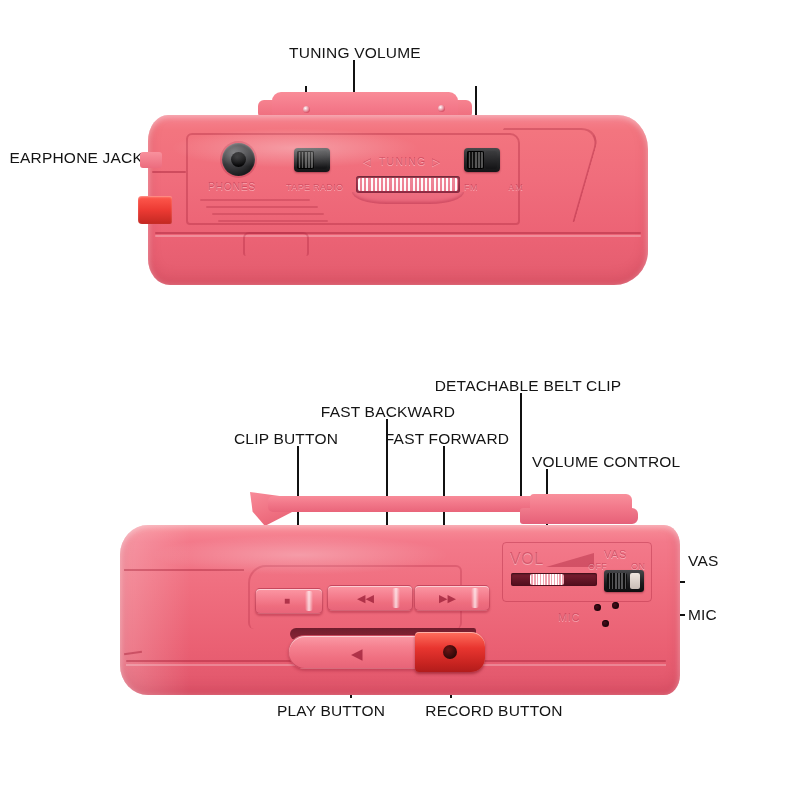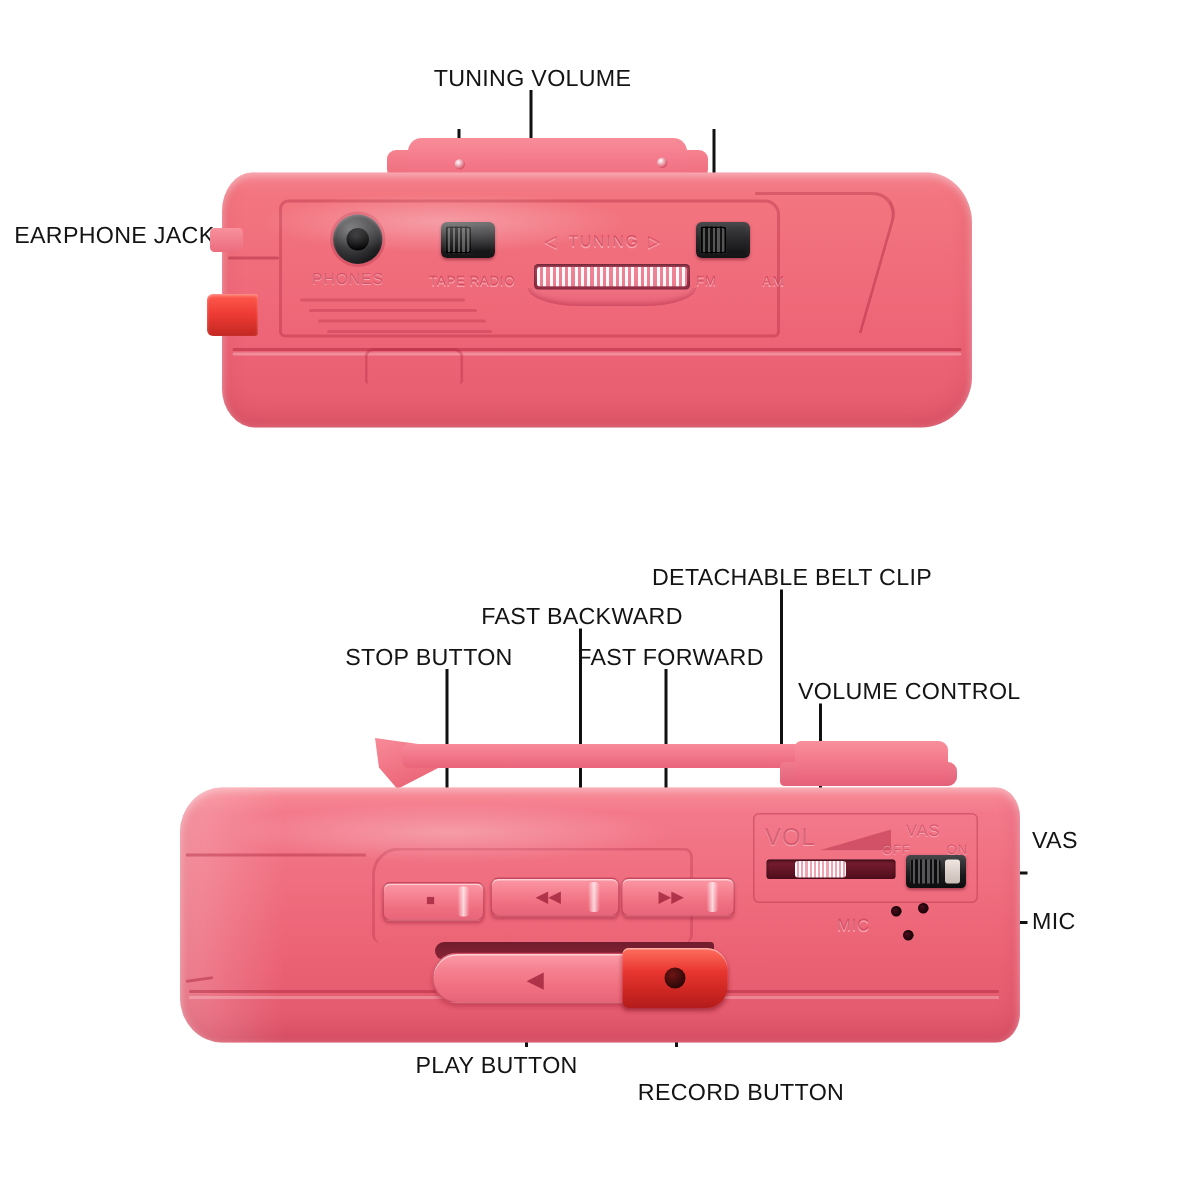--- a/index.html
+++ b/index.html
@@ -338,27 +338,27 @@
     <div id="tu-notch"></div>
 
     <div class="soft" style="left:170px;top:128px;width:250px;height:40px;
          background:radial-gradient(ellipse at center,rgba(255,255,255,.30),rgba(255,255,255,0) 70%);"></div>
   </div>
 
   <div class="dev" id="bot-unit">
 
     <div class="lbl c" style="left:528px;top:48px;">DETACHABLE BELT CLIP</div>
     <div class="lbl c" style="left:388px;top:74px;">FAST BACKWARD</div>
-    <div class="lbl c" style="left:286px;top:101px;">STOP BUTTON</div>
+    <div class="lbl c" style="left:286px;top:101px;">CLIP BUTTON</div>
     <div class="lbl c" style="left:447px;top:101px;">FAST FORWARD</div>
     <div class="lbl" style="left:532px;top:124px;">VOLUME CONTROL</div>
     <div class="lbl" style="left:688px;top:223px;">VAS</div>
     <div class="lbl" style="left:688px;top:277px;">MIC</div>
     <div class="lbl c" style="left:331px;top:373px;">PLAY BUTTON</div>
-    <div class="lbl c" style="left:494px;top:391px;">RECORD BUTTON</div>
+    <div class="lbl c" style="left:494px;top:373px;">RECORD BUTTON</div>
 
     <div class="lead v" style="left:520px;top:63px;height:113px;"></div>
     <div class="lead v" style="left:386px;top:89px;height:164px;"></div>
     <div class="lead v" style="left:297px;top:116px;height:137px;"></div>
     <div class="lead v" style="left:443px;top:116px;height:137px;"></div>
     <div class="lead v" style="left:546px;top:139px;height:110px;"></div>
     <div class="lead h" style="left:643px;top:251px;width:42px;"></div>
     <div class="lead h" style="left:610px;top:284px;width:75px;"></div>
     <div class="lead v" style="left:350px;top:330px;height:38px;"></div>
     <div class="lead v" style="left:450px;top:322px;height:46px;"></div>

